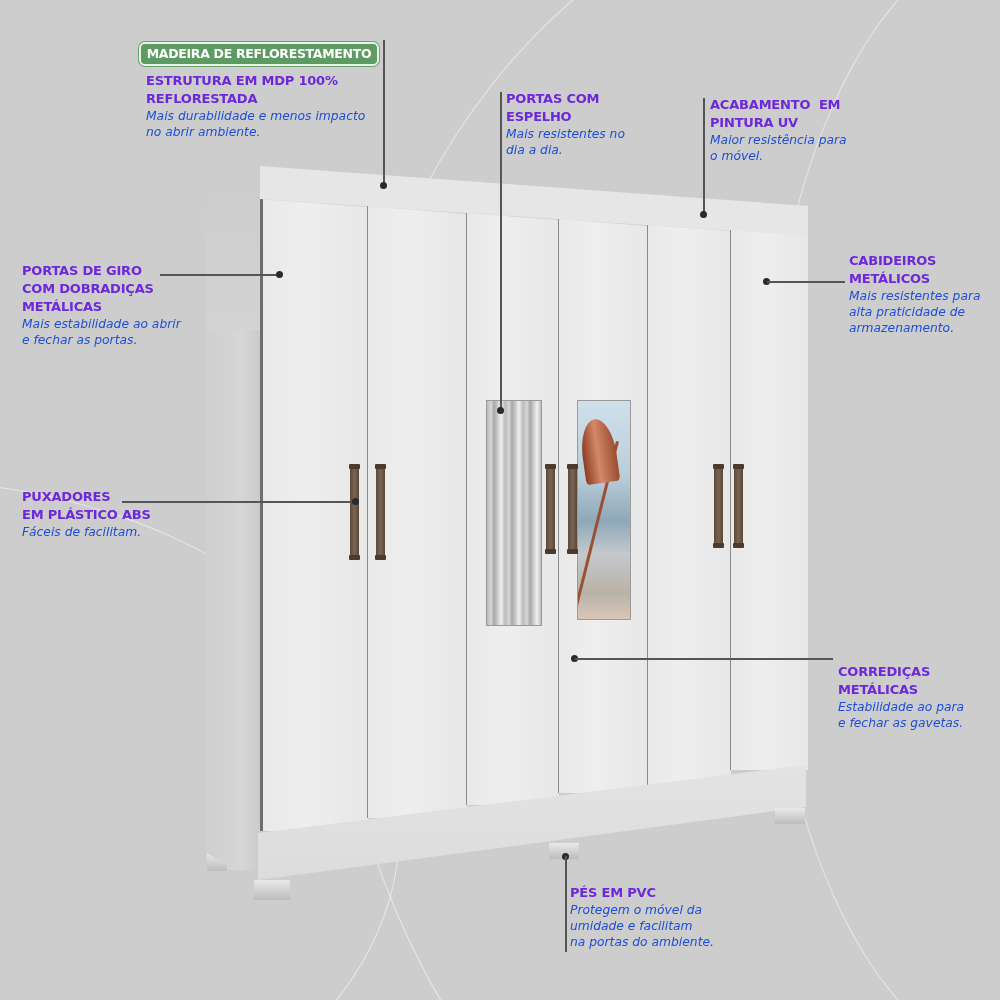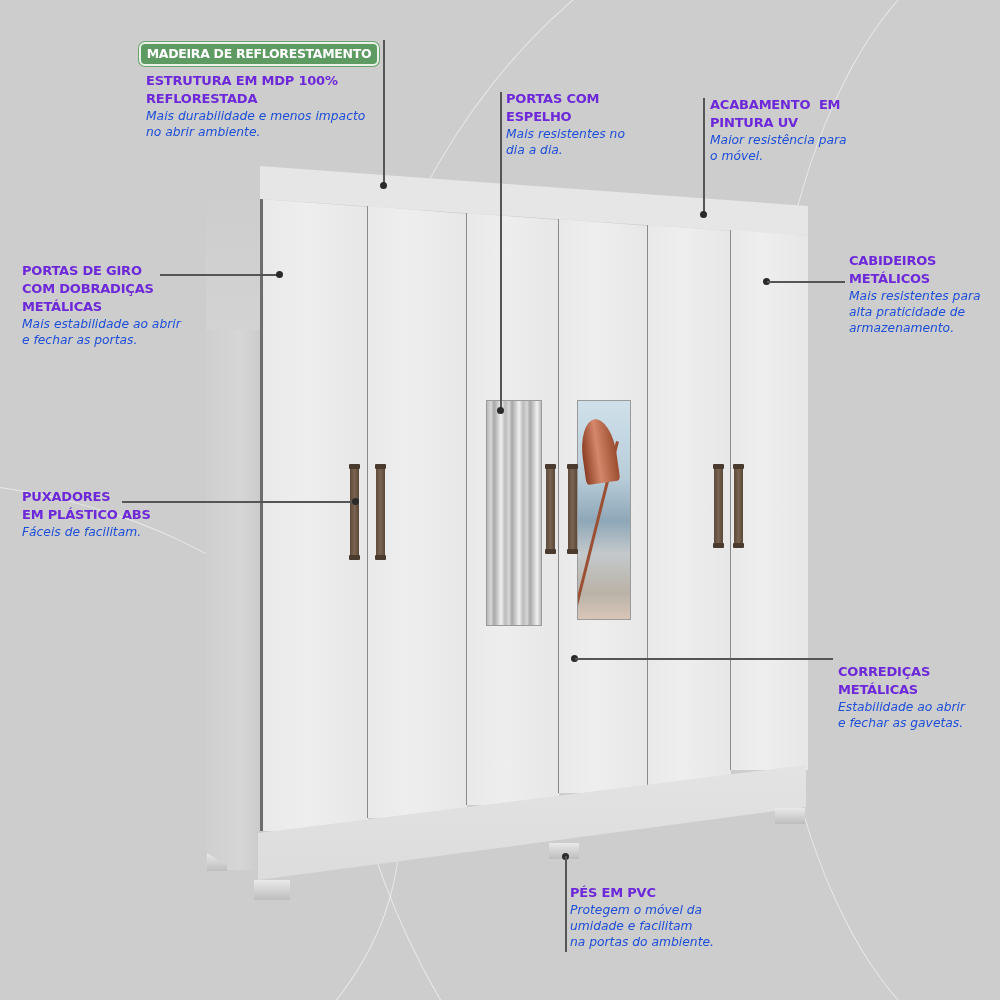--- a/index.html
+++ b/index.html
@@ -176,21 +176,21 @@
   <div class="c-title">PUXADORES</div>
   <div class="c-title">EM PLÁSTICO ABS</div>
   <div class="c-desc">Fáceis de facilitam.</div>
 </div>
 <div class="line" style="left:122px; top:501px; width:234px; height:1.5px;"></div>
 <div class="dot" style="left:352px; top:498px;"></div>
 
 <div class="callout" style="left:838px; top:646px;margin-top:17px;">
   <div class="c-title">CORREDIÇAS</div>
   <div class="c-title">METÁLICAS</div>
-  <div class="c-desc">Estabilidade ao abrir</div>
+  <div class="c-desc">Estabilidade ao para</div>
   <div class="c-desc">e fechar as gavetas.</div>
 </div>
 <div class="dot" style="left:571px; top:655px;"></div>
 <div class="line" style="left:575px; top:658px; width:258px; height:1.5px;"></div>
 
 <div class="dot" style="left:562px; top:853px;"></div>
 <div class="line" style="left:565px; top:856px; width:1.5px; height:96px;"></div>
 <div class="callout" style="left:570px; top:884px;">
   <div class="c-title">PÉS EM PVC</div>
   <div class="c-desc">Protegem o móvel da</div>

